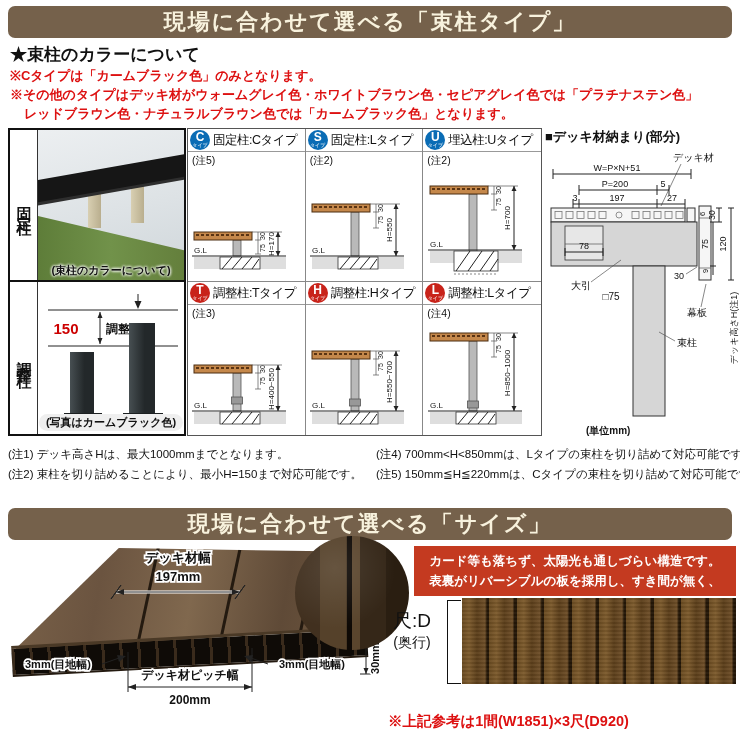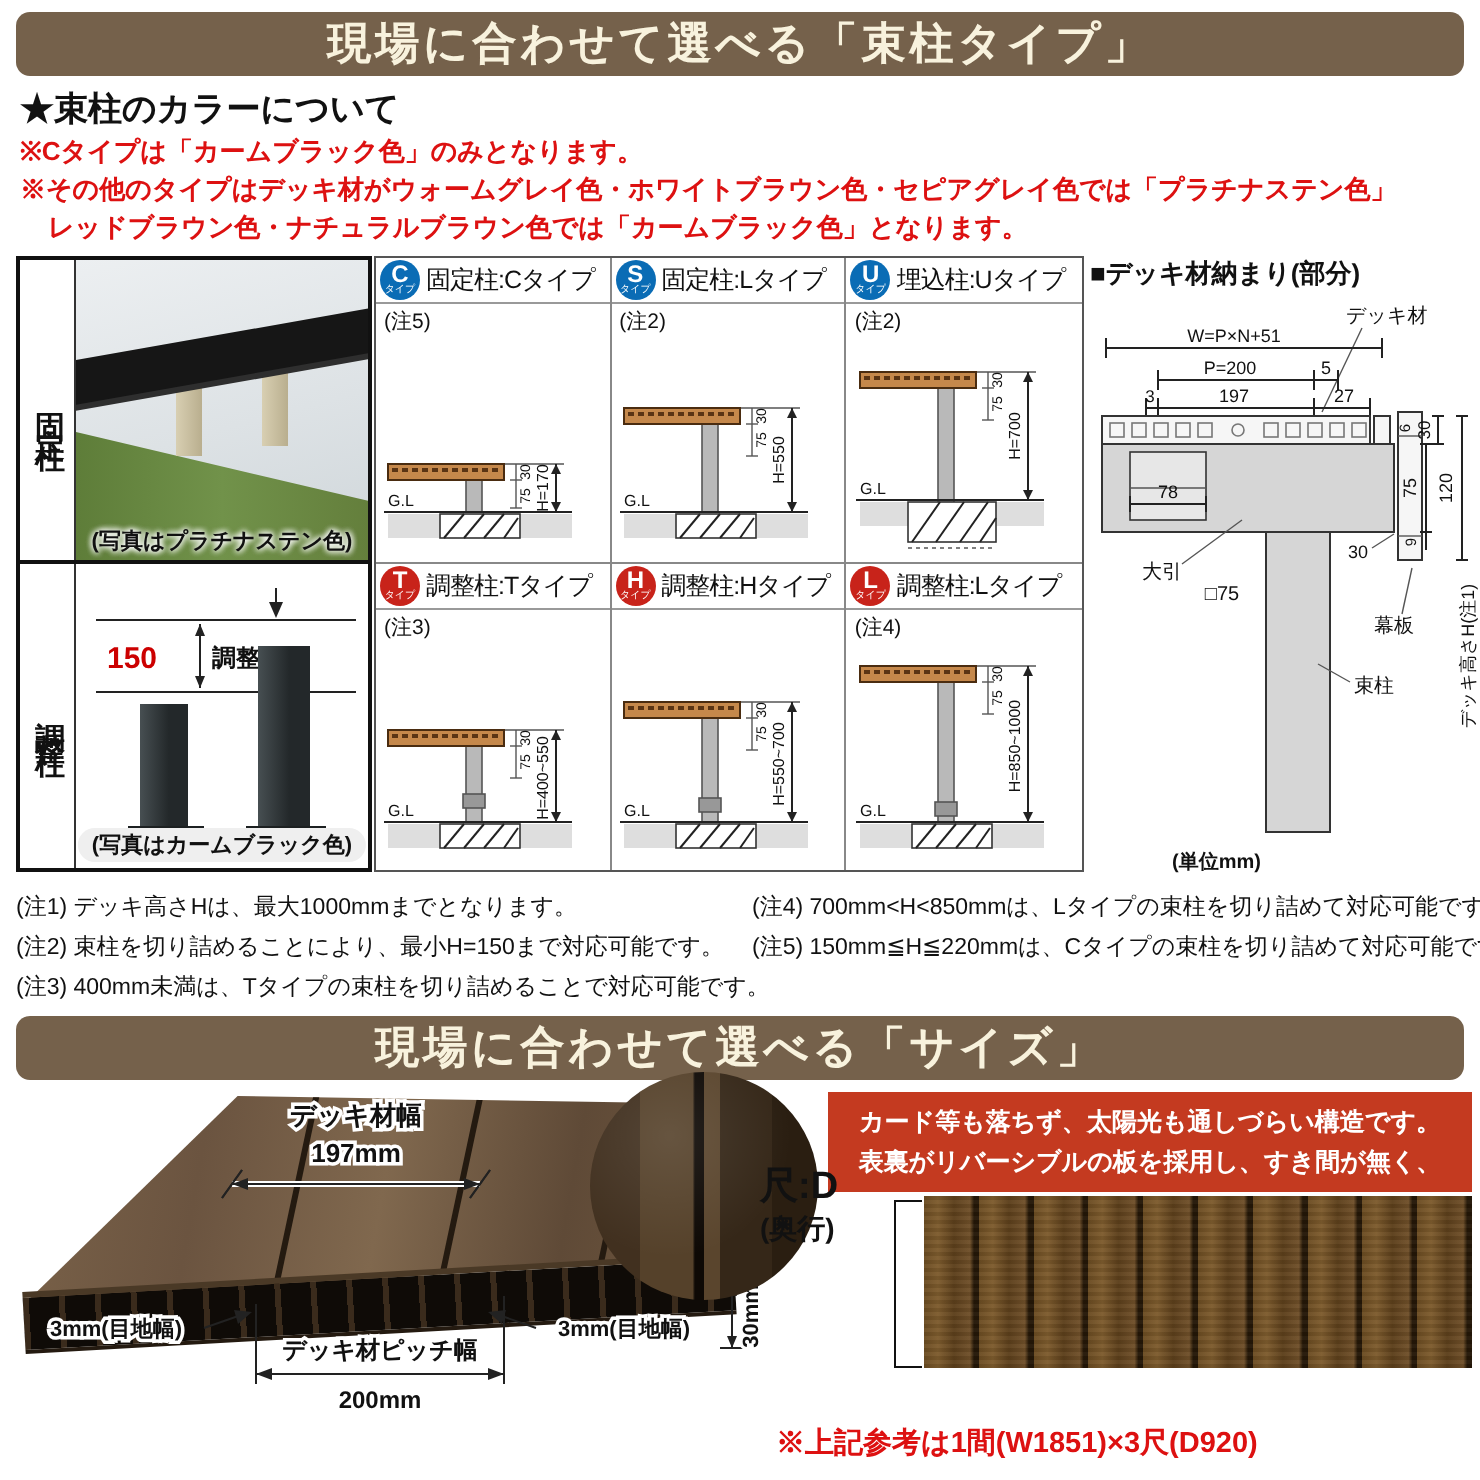--- a/index.html
+++ b/index.html
@@ -84,21 +84,21 @@
   .wood-edge{position:absolute;left:12px;top:100px;width:356px;height:26px;transform:rotate(-3.2deg);transform-origin:left center;
              background:repeating-linear-gradient(90deg,#3a2b1c 0 3px,#0f0b07 3px 18px);
              border-top:3px solid #4a3926;border-bottom:2px solid #241a10;}
   .photo-annot{position:absolute;left:0;top:0;width:388px;height:194px;}
   .inset{position:absolute;left:295px;top:536px;width:114px;height:114px;border-radius:50%;
          background:radial-gradient(circle at 35% 28%,rgba(255,255,255,.10),rgba(0,0,0,0) 55%),
                     linear-gradient(90deg,#41301f 0 22%,#55412a 22% 45%,#0e0905 46% 50%,#5a452d 50% 57%,#352718 57% 80%,#2a1e11 80% 100%);}
   .redbox{position:absolute;left:414px;top:546px;width:322px;height:50px;background:#c43a20;
           display:flex;flex-direction:column;align-items:center;justify-content:center;}
   .redbox span{color:#fff;font-size:12.5px;font-weight:bold;line-height:20px;white-space:nowrap;}
-  .depth{position:absolute;left:380px;top:580px;width:64px;text-align:left;font-weight:bold;}
+  .depth{position:absolute;left:380px;top:608px;width:64px;text-align:center;font-weight:normal;}
   .depth .d1{font-size:19px;}
   .depth .d2{font-size:14px;}
   .bracket{position:absolute;left:447px;top:600px;width:13px;height:82px;border-left:1.5px solid #111;
            border-top:1.5px solid #111;border-bottom:1.5px solid #111;}
   .wood-sample{position:absolute;left:462px;top:598px;width:274px;height:86px;
                background:repeating-linear-gradient(0deg,rgba(0,0,0,.07) 0 2px,rgba(255,255,255,.03) 2px 4px),
                           repeating-linear-gradient(90deg,#6b4c22 0px,#7e5c2e 7px,#5c3f1b 15px,#70502a 23px,#241707 25px,#241707 27.4px);}
   .width-row{position:absolute;left:420px;top:686px;width:316px;display:flex;align-items:center;gap:8px;}
   .width-row .wline{flex:1;height:2px;background:#111;}
   .width-row .wlabel{font-size:17px;font-weight:bold;white-space:nowrap;}
@@ -121,21 +121,21 @@
   </div>
 
   <div class="photo-panel">
     <div class="photo-box top">
       <div class="vlabel">固定柱</div>
       <div class="photo-area fixed-photo">
         <div class="grass"></div>
         <div class="ppost" style="left:34%;top:40%;"></div>
         <div class="ppost" style="left:64%;top:30%;height:48px;"></div>
         <div class="beam"></div>
-        <div class="caption">(写真はプラチナステン色)</div>
+        <div class="caption">(束柱のカラーについて)</div>
       </div>
     </div>
     <div class="photo-box">
       <div class="vlabel">調整柱</div>
       <div class="photo-area adj-photo">
         <svg class="abs" style="left:0;top:0;" width="149" height="152" viewBox="0 0 149 152">
           <line x1="10" y1="28" x2="140" y2="28" class="ln"></line>
           <line x1="10" y1="64" x2="140" y2="64" class="ln"></line>
           <line x1="62" y1="30" x2="62" y2="62" class="ln"></line>
           <polygon points="62,30 59.5,36 64.5,36" class="fillb"></polygon>
@@ -439,21 +439,20 @@
       <text x="142" y="198" class="t10 mid">束柱</text>
       <line x1="130" y1="193" x2="114" y2="184" class="thin"></line>
       <text transform="rotate(-90 192 180)" x="192" y="180" class="t9 mid">デッキ高さH(注1)</text>
     </svg>
   </div>
   <div class="unit">(単位mm)</div>
 
   <div class="notes-col" style="left:8px;">
     <span>(注1) デッキ高さHは、最大1000mmまでとなります。</span><br>
     <span>(注2) 束柱を切り詰めることにより、最小H=150まで対応可能です。</span><br>
-    <span>(注3) 400mm未満は、Tタイプの束柱を切り詰めることで対応可能です。</span>
   </div>
   <div class="notes-col" style="left:376px;">
     <span>(注4) 700mm&lt;H&lt;850mmは、Lタイプの束柱を切り詰めて対応可能です。</span><br>
     <span>(注5) 150mm≦H≦220mmは、Cタイプの束柱を切り詰めて対応可能です。</span>
   </div>
 
   <div class="banner" style="top:508px;">
     <span>現場に合わせて選べる「サイズ」</span>
   </div>
 

